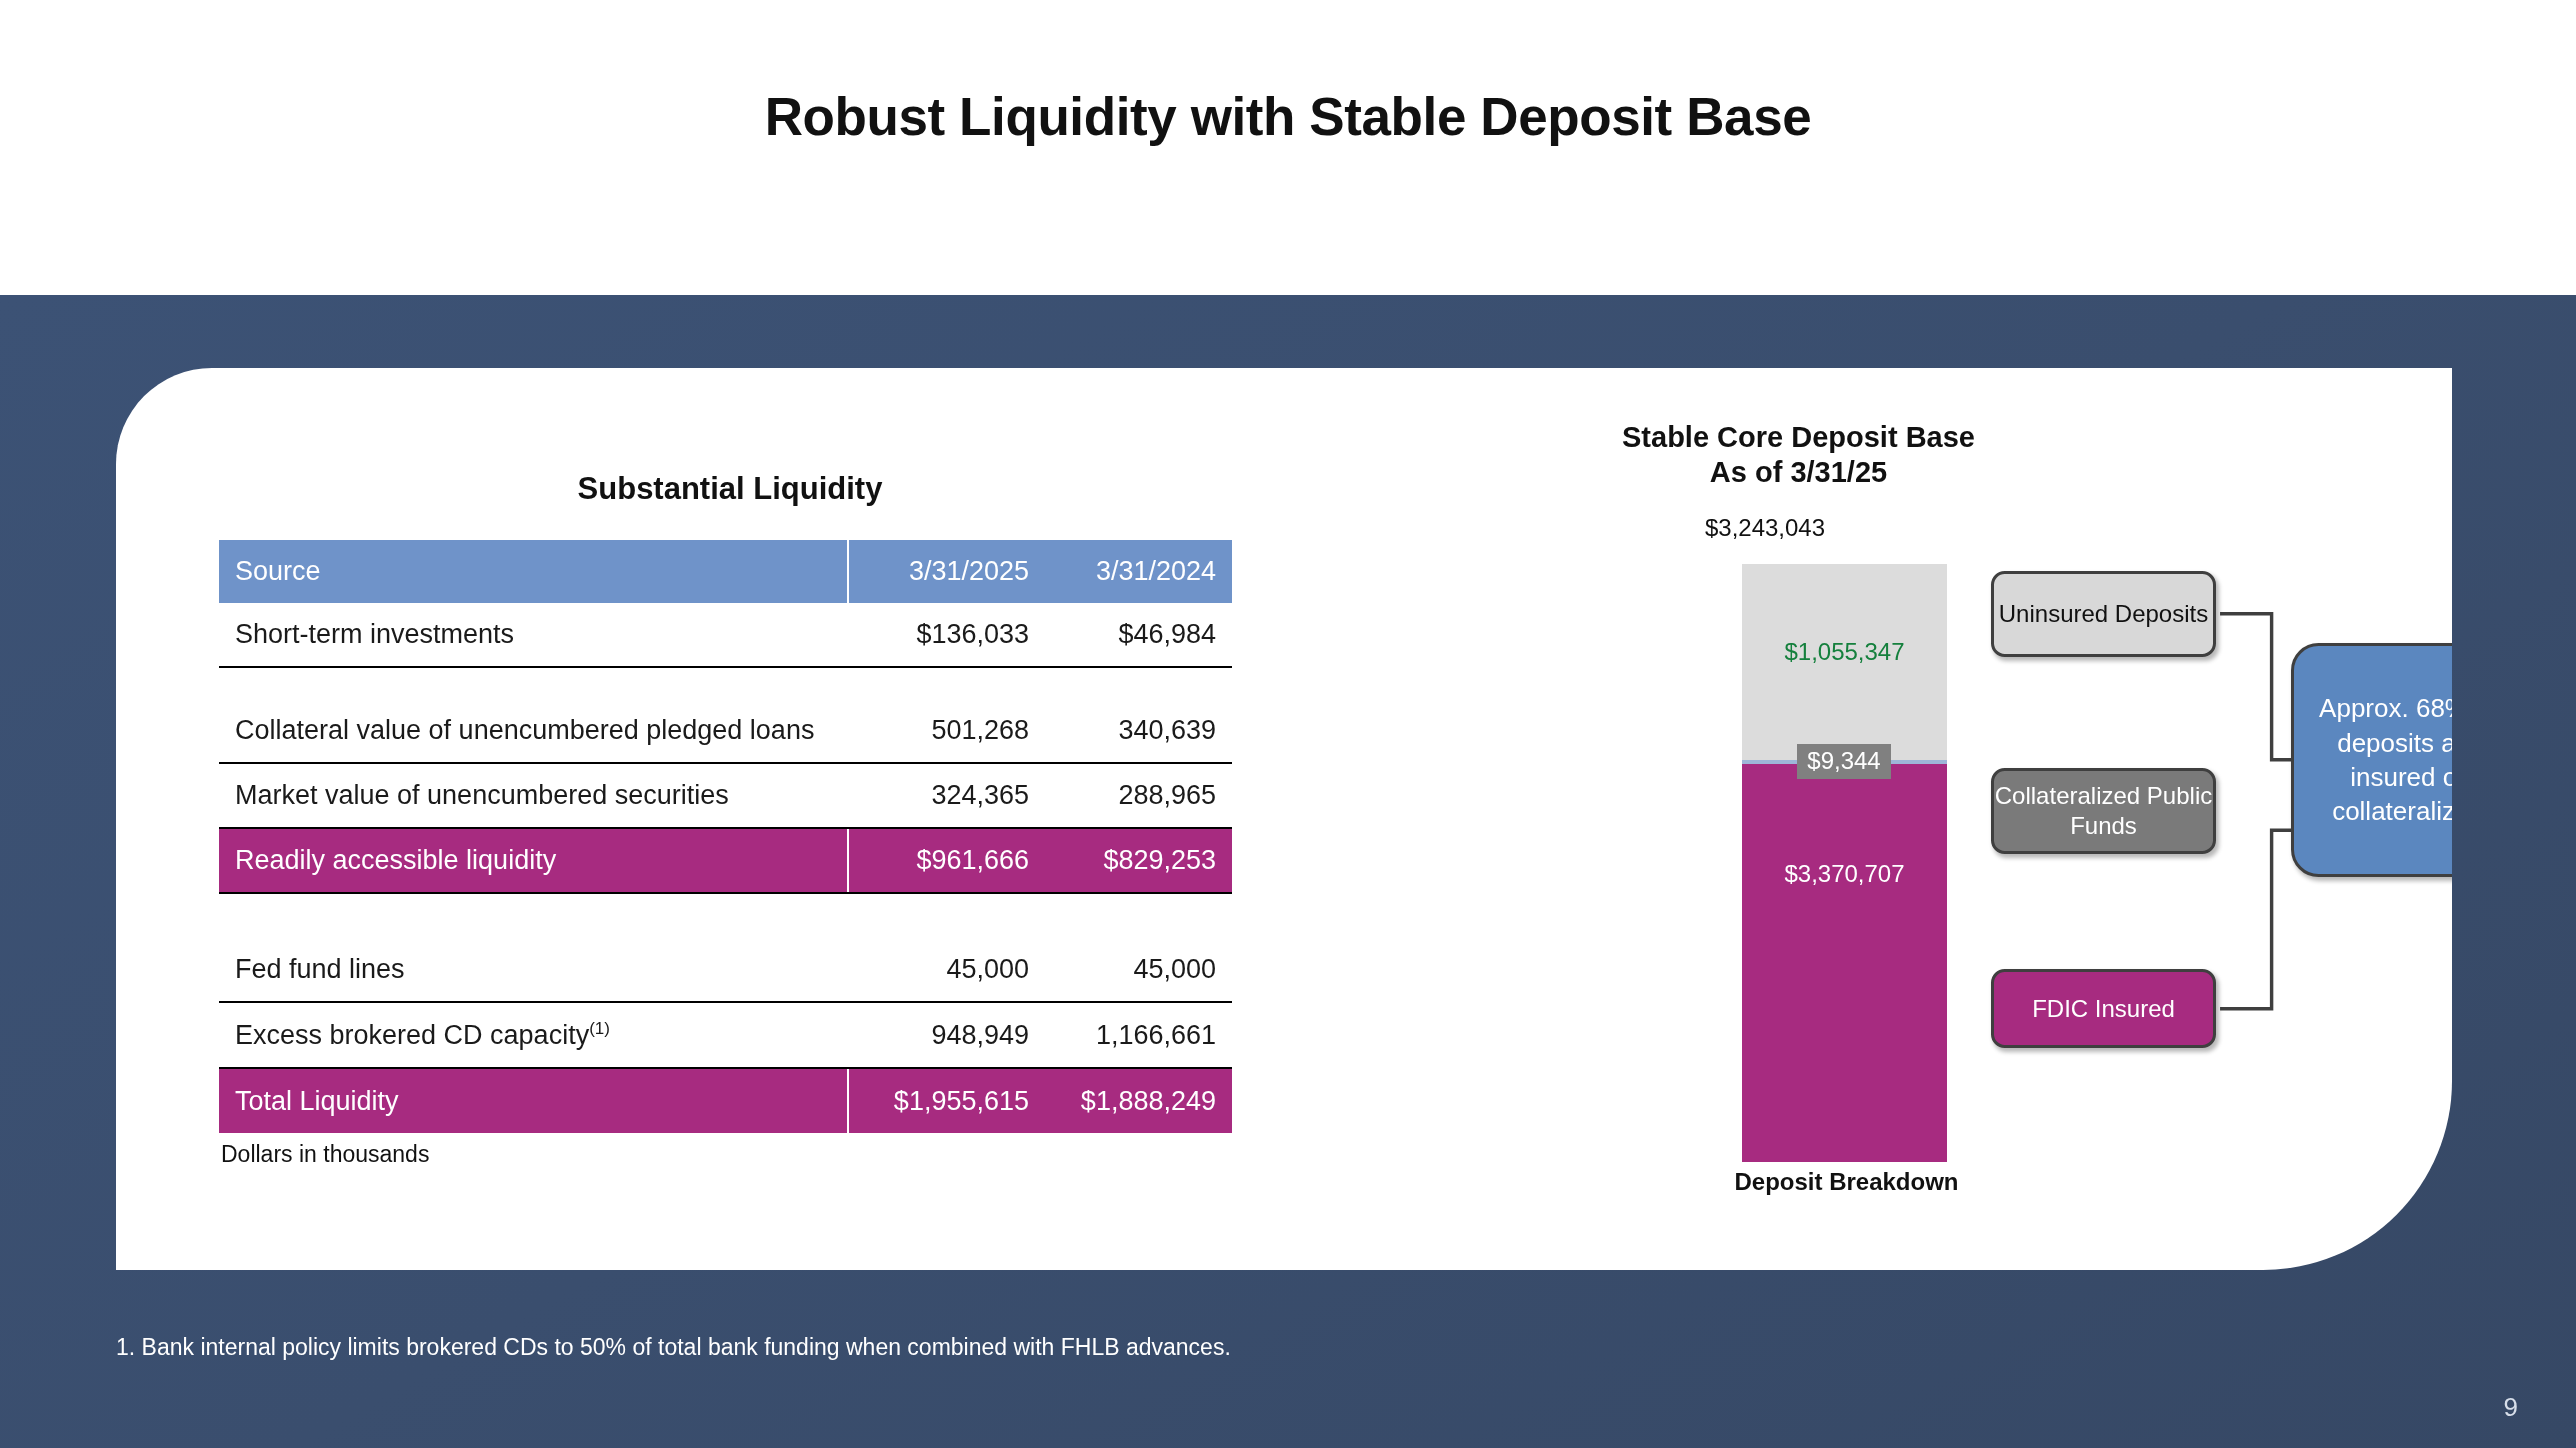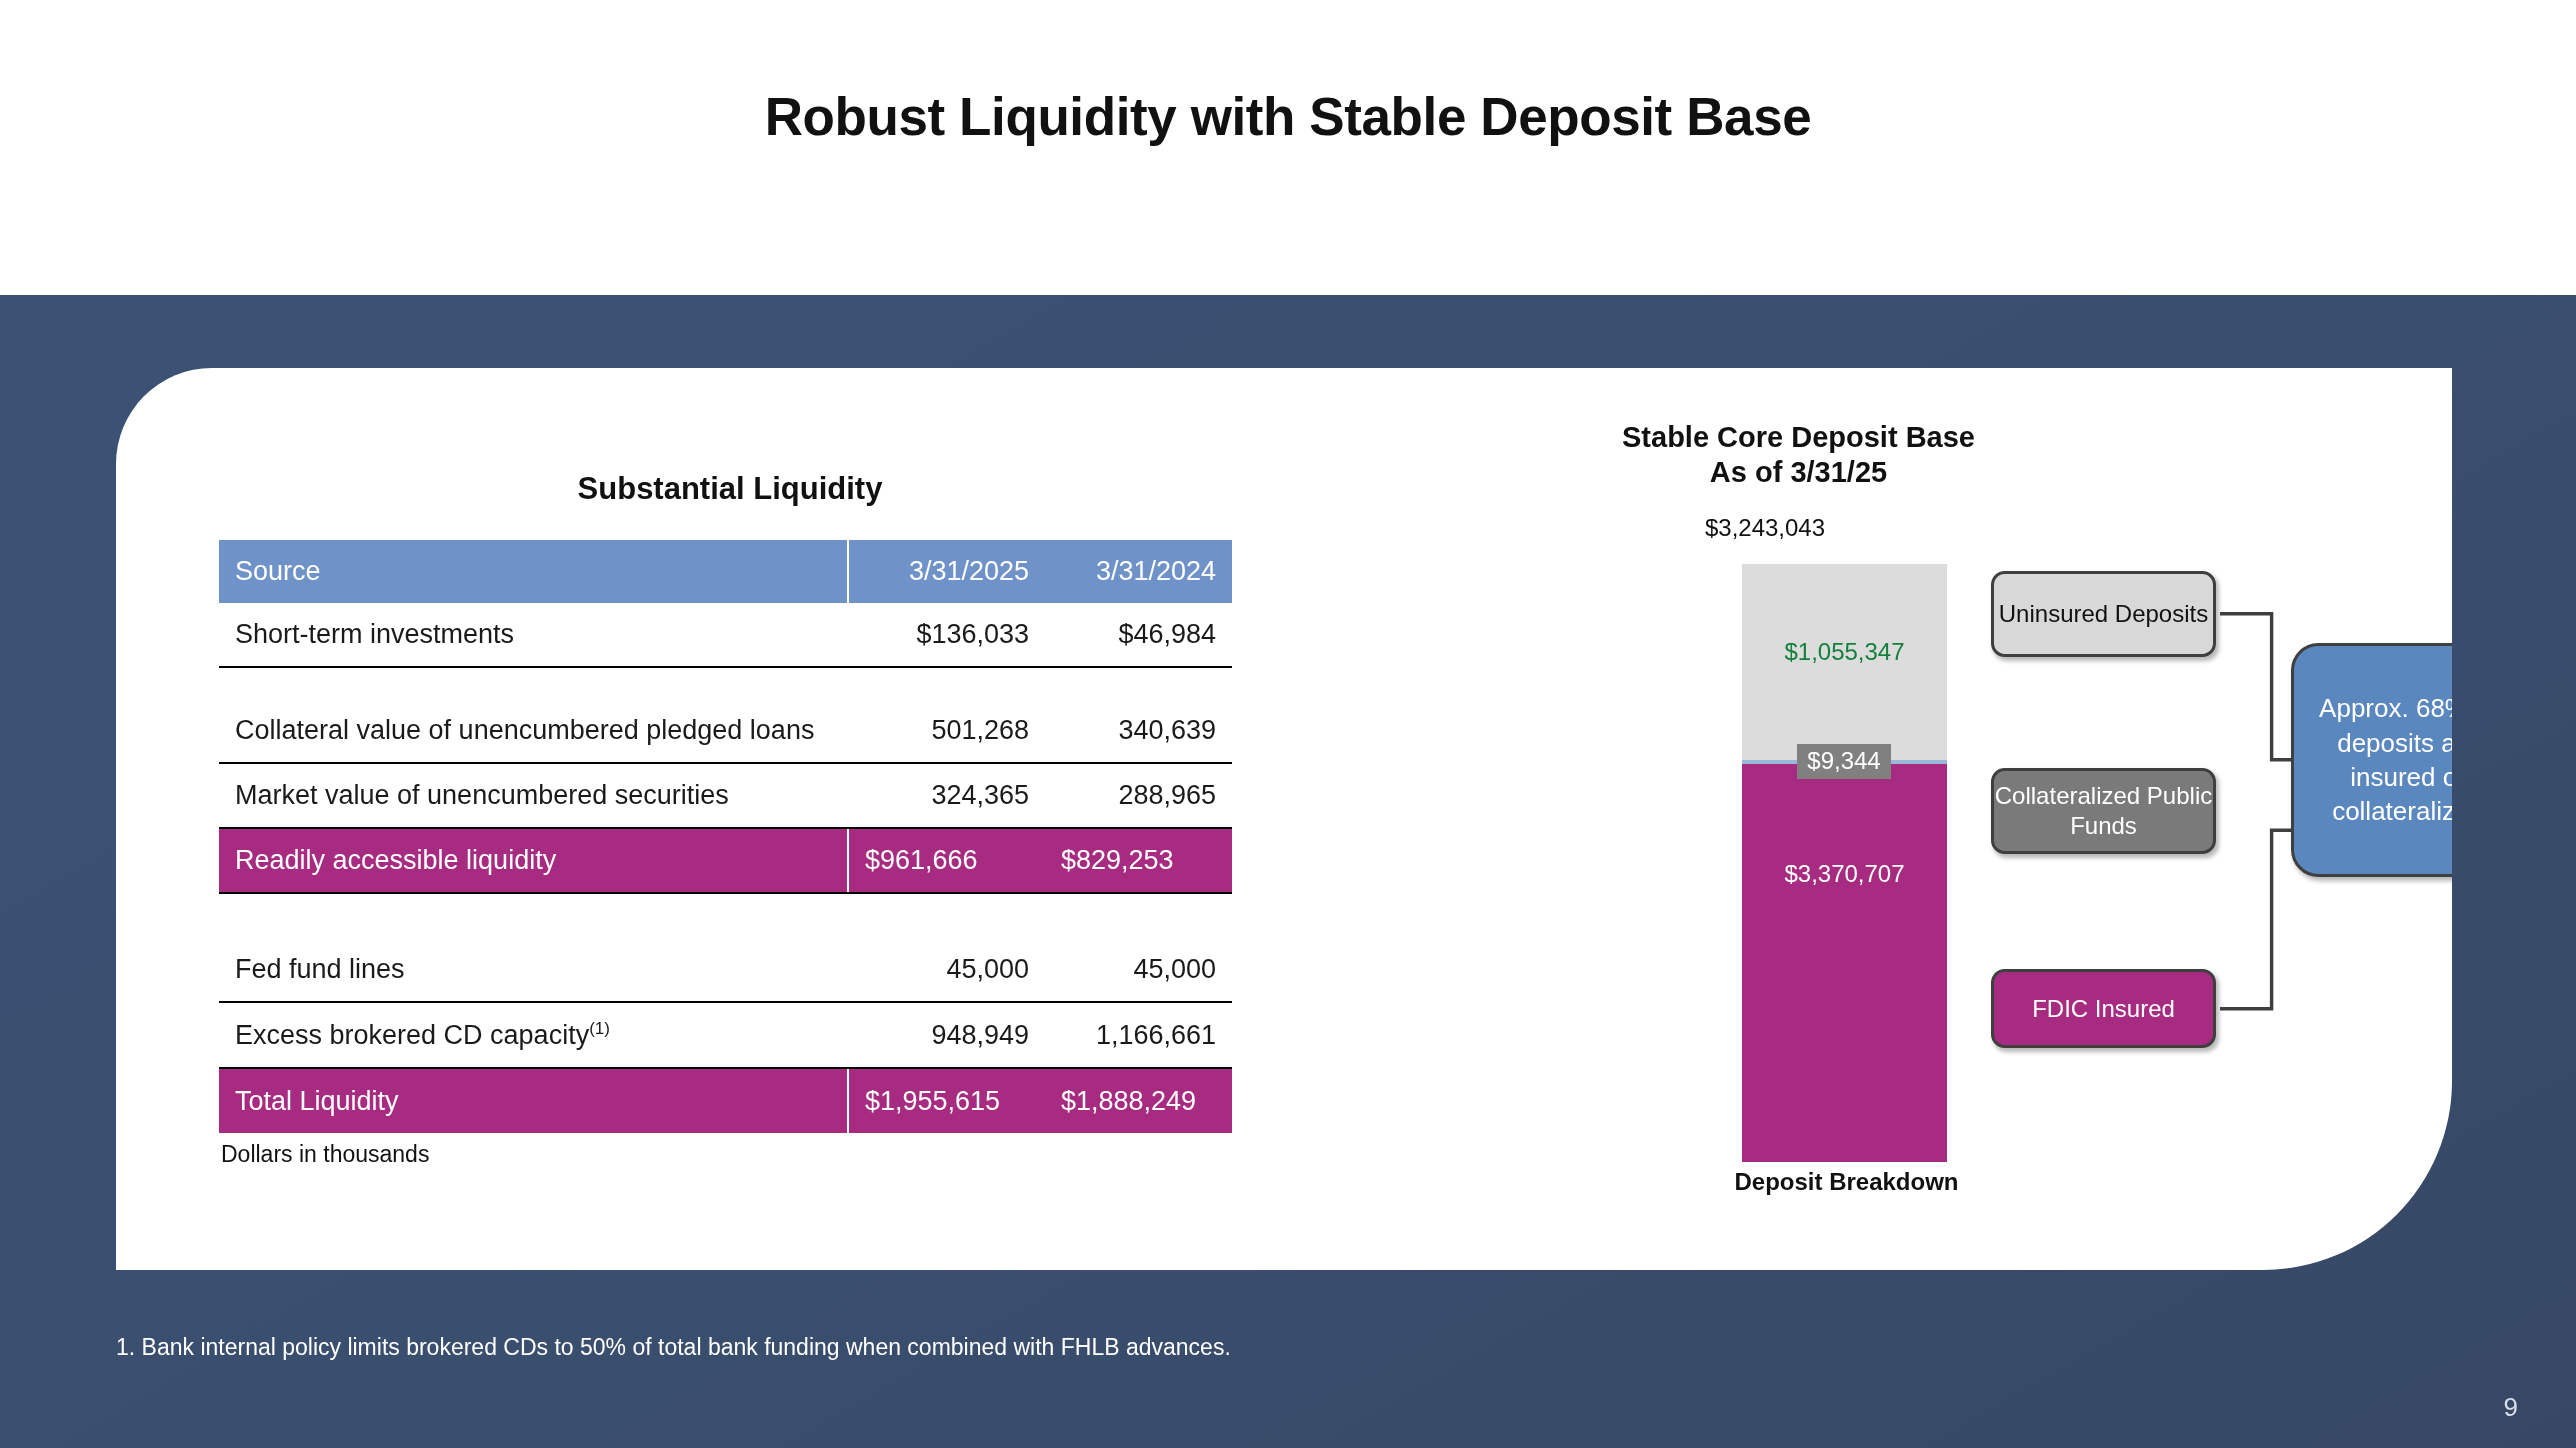--- a/index.html
+++ b/index.html
@@ -113,21 +113,21 @@
     background: #a52a7f;
     background: #a72b80;
     color: #ffffff;
     height: 65px;
     padding-bottom: 6.9px;
     border-top: 2.6px solid #000000;
     border-bottom: 2.6px solid #000000;
   }
   tr.hl.total td { border-bottom: none; }
   tr.hl td.lbl { text-align: left; padding-left: 7.7px; }
-  tr.hl td.v   { padding-right: 6.9px; }
+  tr.hl td.v   { text-align: right; padding-right: 6.9px; }
   tr.hl td.v.first { border-left: 2.6px solid #ffffff; }
 
   tr.spacer td { height: 45px; border: none; background: transparent; }
 
   .sup { font-size: 17px; vertical-align: super; }
 
   #dollars-note {
     position: absolute;
     left: 105px; top: 773px;
     font-size: 23px;

